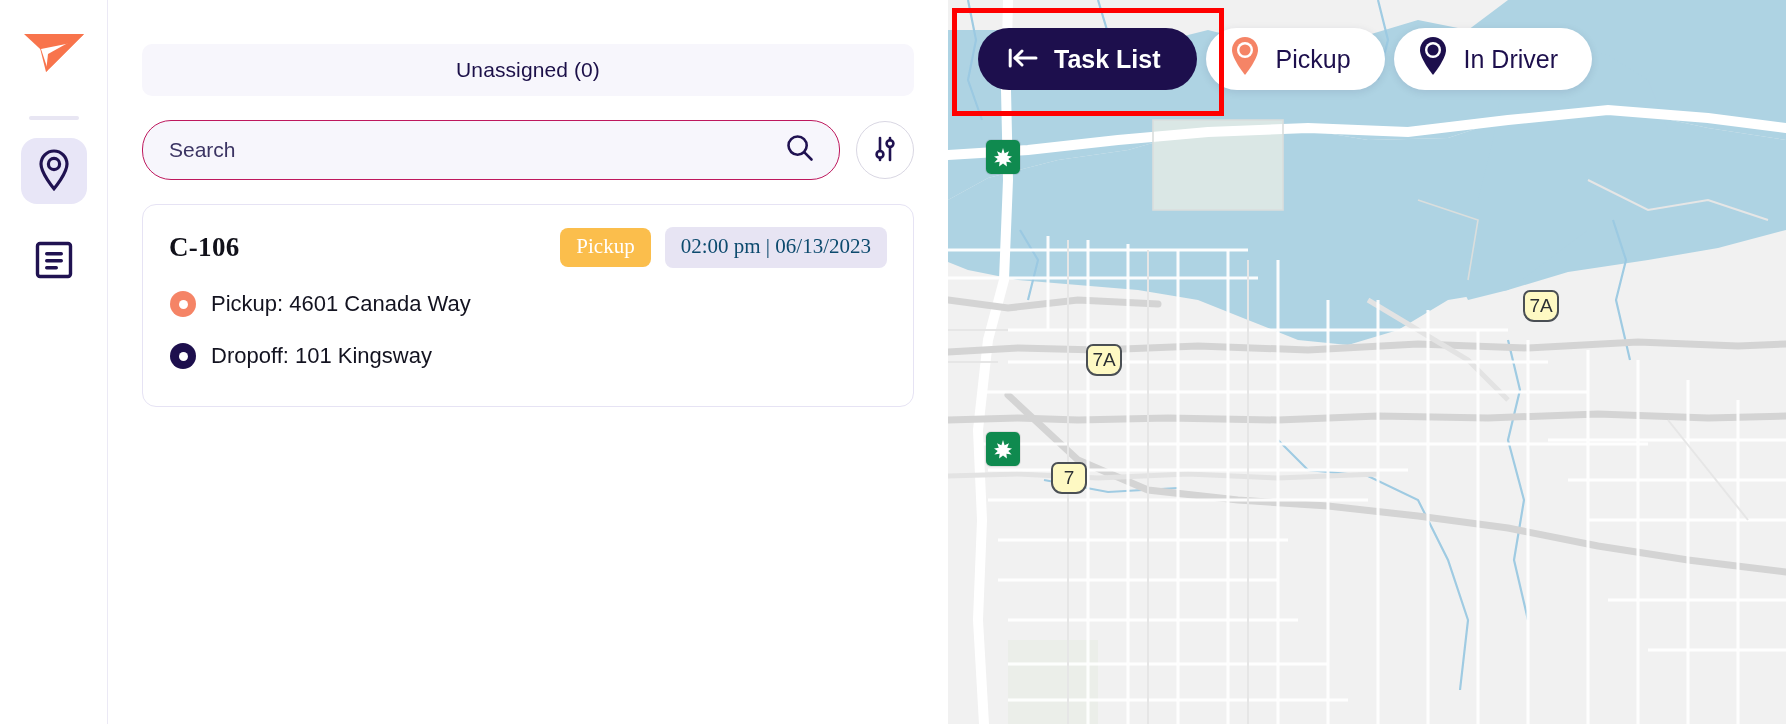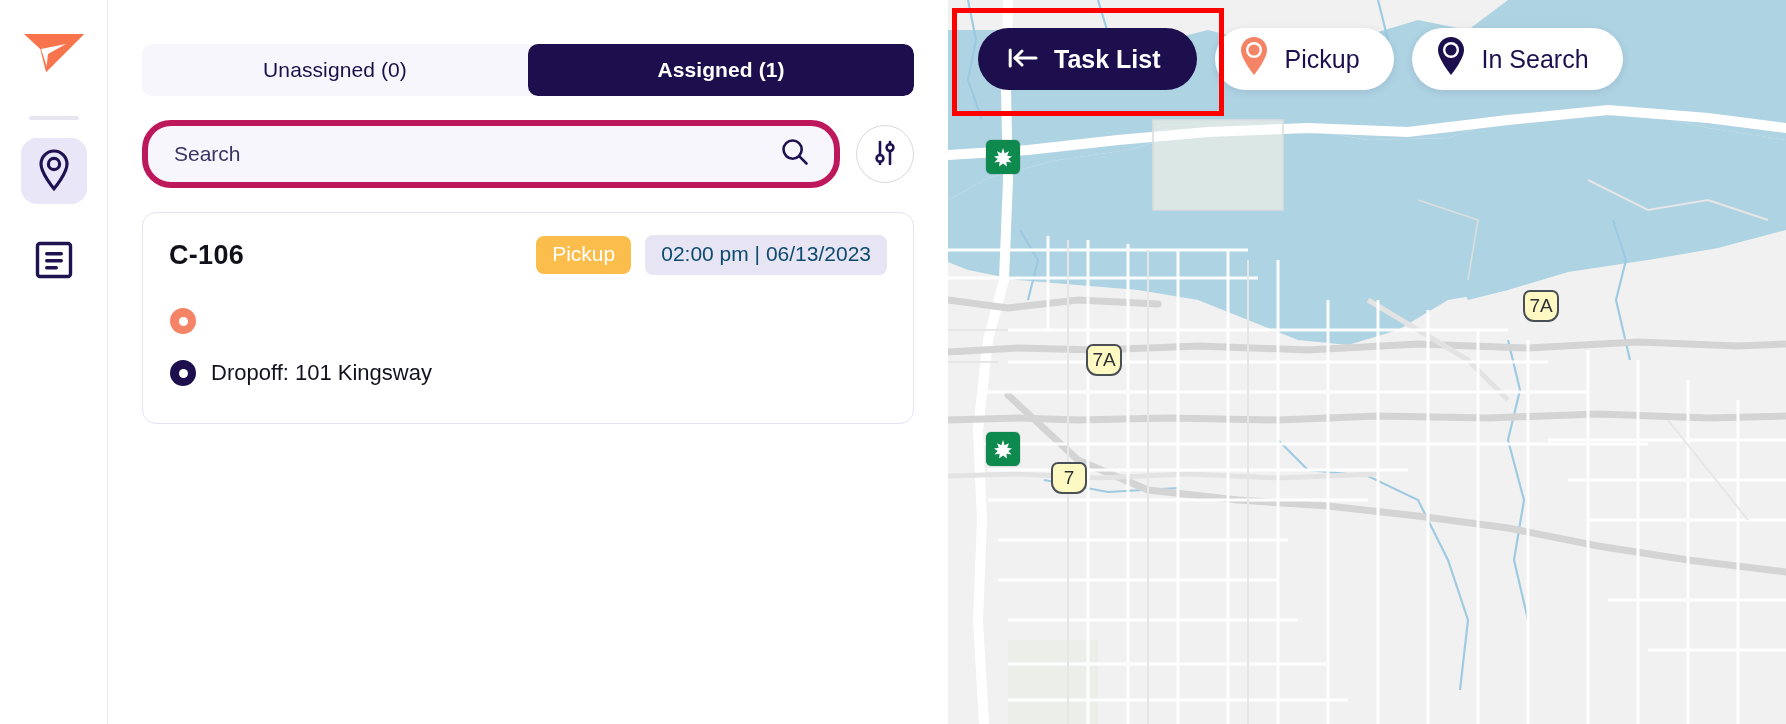--- a/index.html
+++ b/index.html
@@ -80,24 +80,24 @@
   }
 
   .searchrow {
     display: flex;
     align-items: center;
     gap: 16px;
     margin-top: 24px;
   }
   .searchbox {
     flex: 1;
-    height: 68px;
+    height: 60px;
     border-radius: 29px;
     background: #f7f6fc;
-    border: 6px solid #be185d;
+    border: 1px solid #be185d;
     display: flex;
     align-items: center;
     padding: 0 24px 0 26px;
   }
   .searchbox input {
     flex: 1;
     border: none;
     outline: none;
     background: transparent;
     font-size: 21px;
@@ -120,21 +120,22 @@
     margin-top: 24px;
     border: 1px solid #e6e3f4;
     border-radius: 14px;
     background: #ffffff;
     padding: 22px 26px 24px 26px;
   }
   .card-head {
     display: flex;
     align-items: center;
     gap: 14px;
-    margin-bottom: 20px;
+    margin-bottom: 10px;
+    font-family: Liberation Serif, serif;
   }
   .card-id {
     font-size: 27px;
     font-weight: bold;
     color: #11111a;
     letter-spacing: .3px;
     flex: 1;
   }
   .badge-status {
     background: #fbbe4c;
@@ -205,21 +206,21 @@
     color: #2b2f33;
     font-family: "Liberation Sans", sans-serif;
   }
 
   
   .map-controls {
     position: absolute;
     top: 28px; left: 30px;
     display: flex;
     align-items: center;
-    gap: 18px;
+    gap: 9px;
     z-index: 20;
   }
   .tasklist-btn {
     height: 62px;
     background: #1d0f4d;
     color: #ffffff;
     border-radius: 31px;
     display: flex; align-items: center; gap: 16px;
     padding: 0 36px 0 30px;
     font-size: 25px;
@@ -285,21 +286,20 @@
           <rect x="11" y="26" width="13" height="3.4" rx="1.7" fill="#201251"></rect>
         </svg>
       </span>
     </button>
   </nav>
 
   <section class="panel">
 
     <div class="tabs">
       <button class="tab">Unassigned (0)</button>
-      <button class="tab active">Assigned (1)</button>
     </div>
 
     <div class="searchrow">
       <div class="searchbox">
         <input type="text" placeholder="Search" style="">
         <span>
           <svg width="30" height="30" viewBox="0 0 30 30" fill="none" xmlns="http://www.w3.org/2000/svg">
             <circle cx="12.6" cy="12.6" r="9.1" stroke="#201251" stroke-width="2.6"></circle>
             <line x1="19.4" y1="19.4" x2="26.5" y2="26.5" stroke="#201251" stroke-width="2.6" stroke-linecap="round"></line>
           </svg>
@@ -326,20 +326,21 @@
         <span class="badge-time">02:00 pm | 06/13/2023</span>
       </div>
 
 
       <div class="card-row">
         <span class="row-icon">
           <span class="dot-icon" style="background:#F58466;">
               <span class="inner"></span>
             </span>
         </span>
+        <span class="label">Pickup: 4601 Canada Way</span>
       </div>
 
       <div class="card-row">
         <span class="row-icon">
           <span class="dot-icon" style="background:#1D0F4D;">
               <span class="inner"></span>
             </span>
         </span>
         <span class="label">Dropoff: 101 Kingsway</span>
       </div>
@@ -507,19 +508,19 @@
       </div>
 
       <div class="pill">
         <span>
           <svg width="34" height="42" viewBox="0 0 34 42" fill="none" xmlns="http://www.w3.org/2000/svg">
             <path d="M17 2C9.8 2 4 7.8 4 15c0 9 13 25 13 25s13-16 13-25C30 7.8 24.2 2 17 2z" fill="#1D0F4D"></path>
             <circle cx="17" cy="15" r="8" fill="#ffffff"></circle>
             <circle cx="17" cy="15" r="5.6" fill="#1D0F4D"></circle>
           </svg>
         </span>
-        <span>In Search</span>
+        <span>In Driver</span>
       </div>
     </div>
 
     <div class="highlight-box"></div>
   </div>
 </div>
 
 </body></html>

